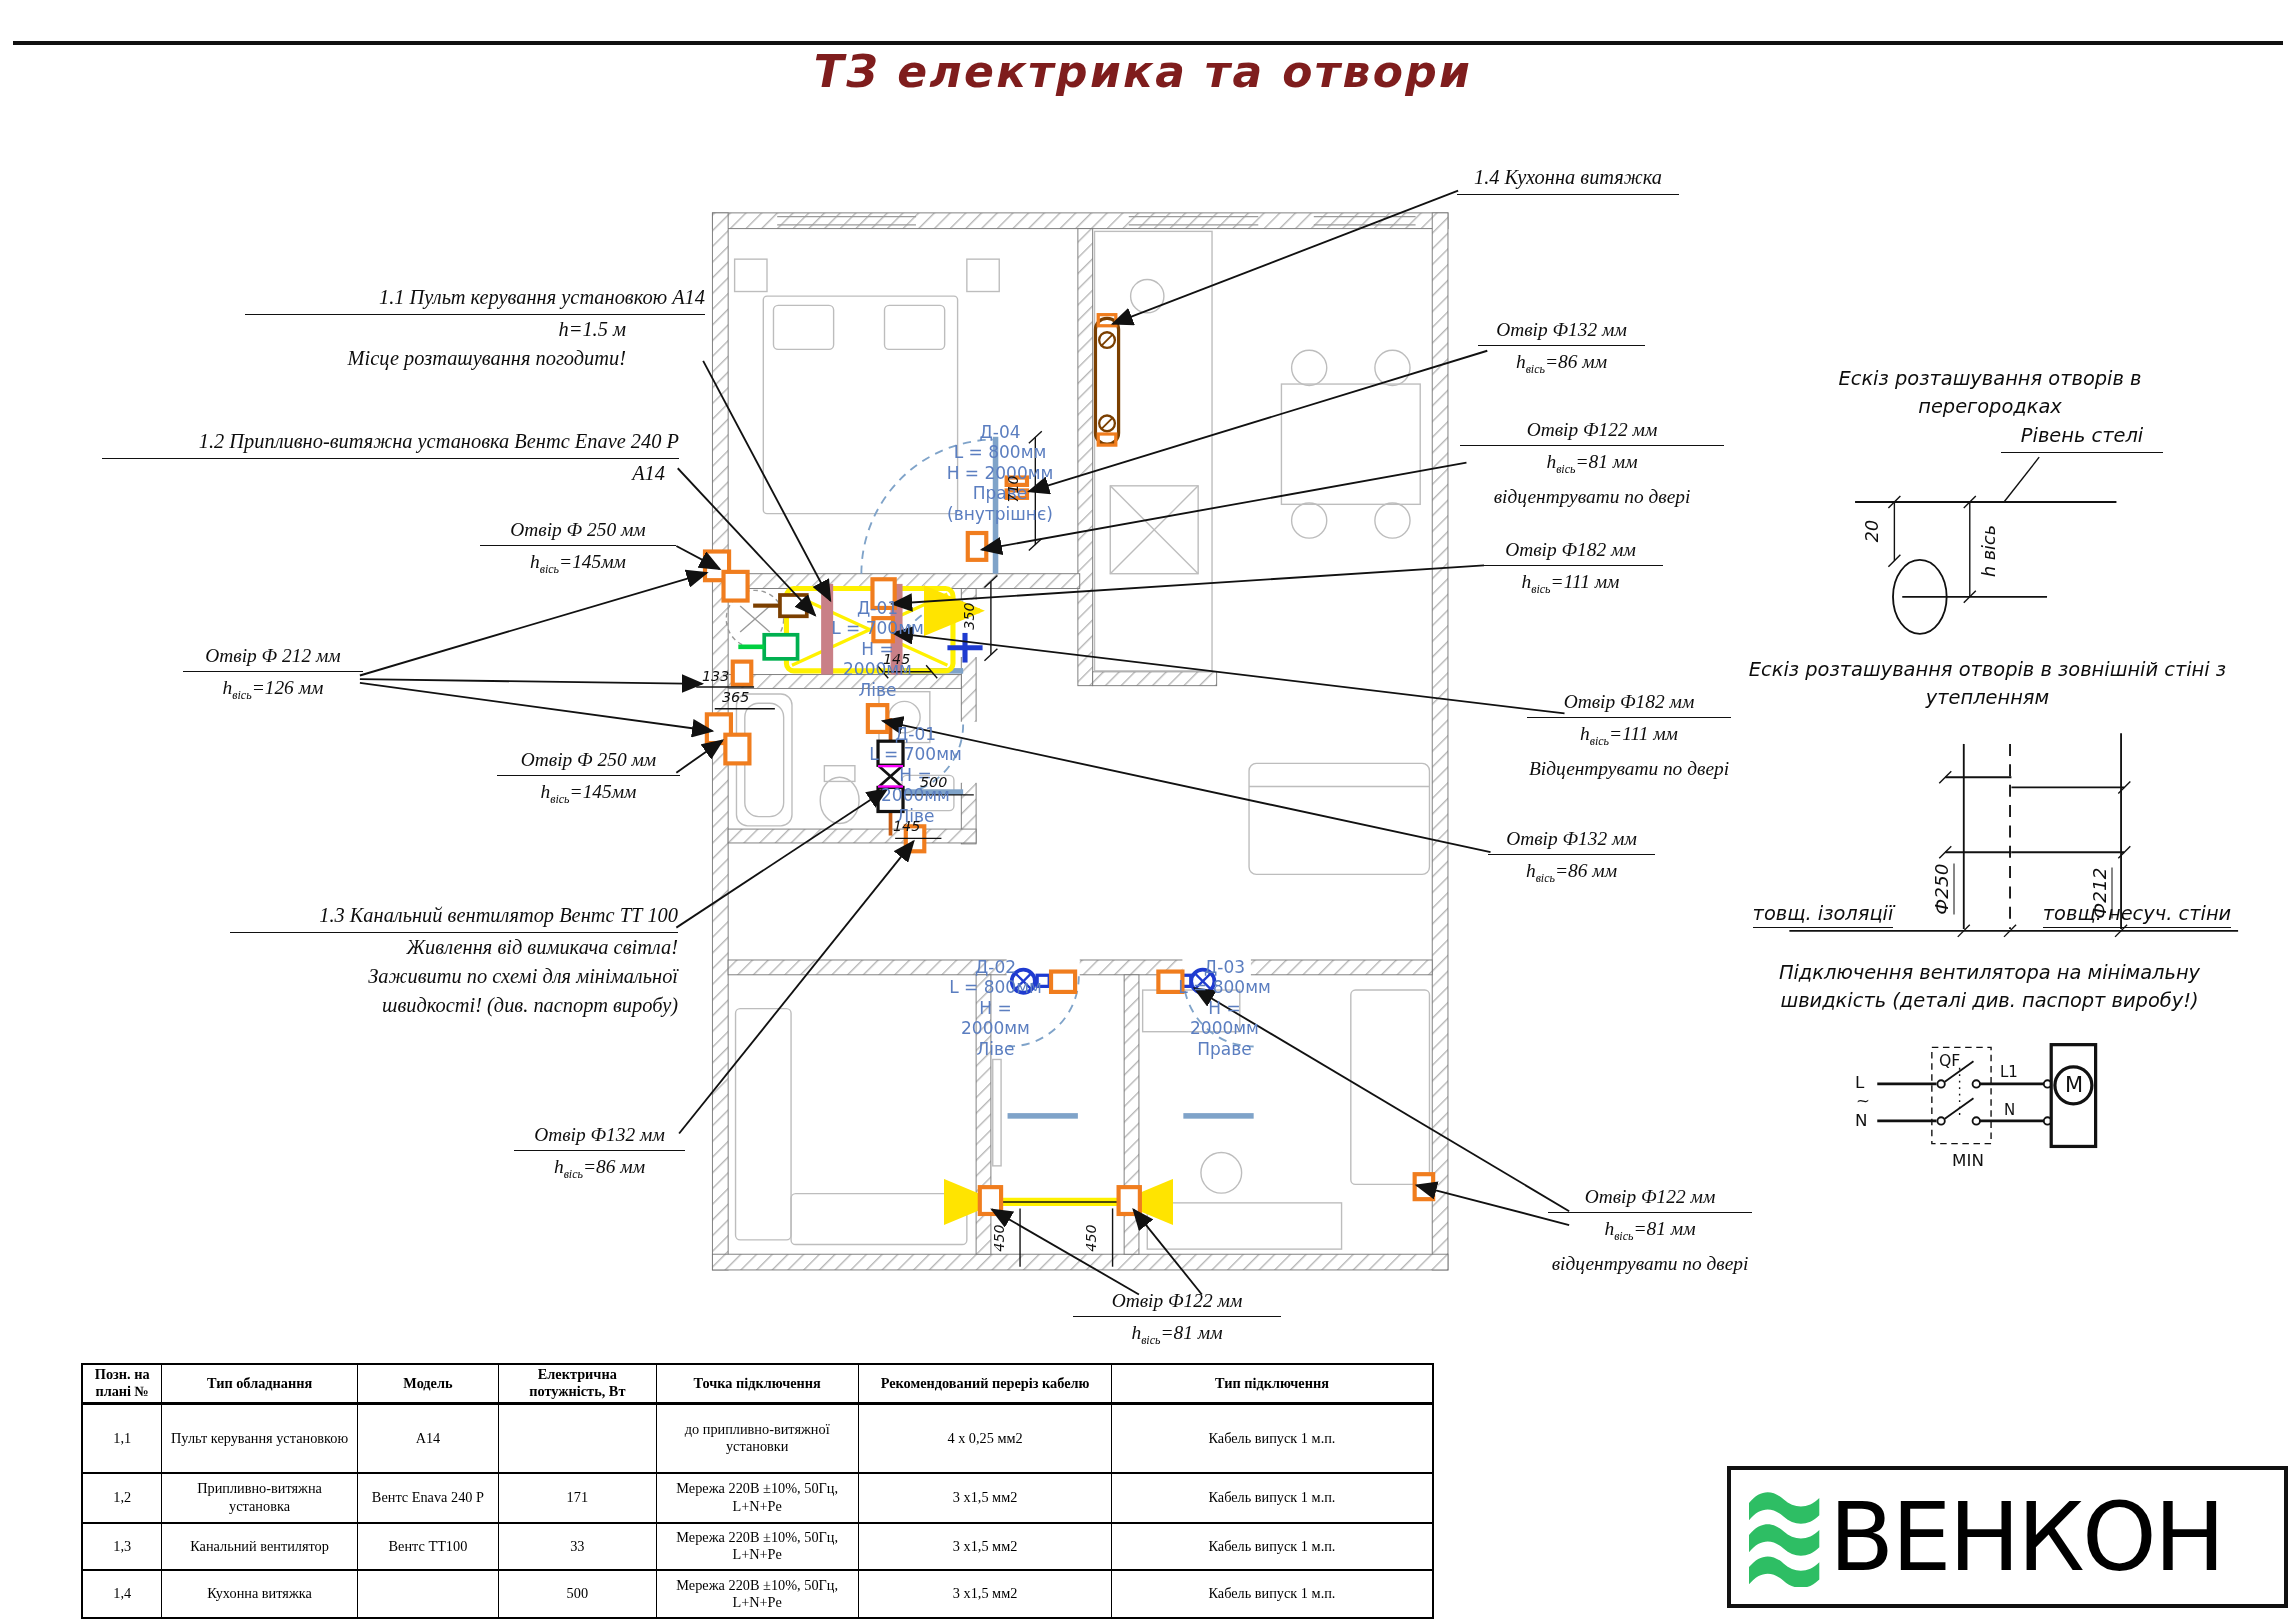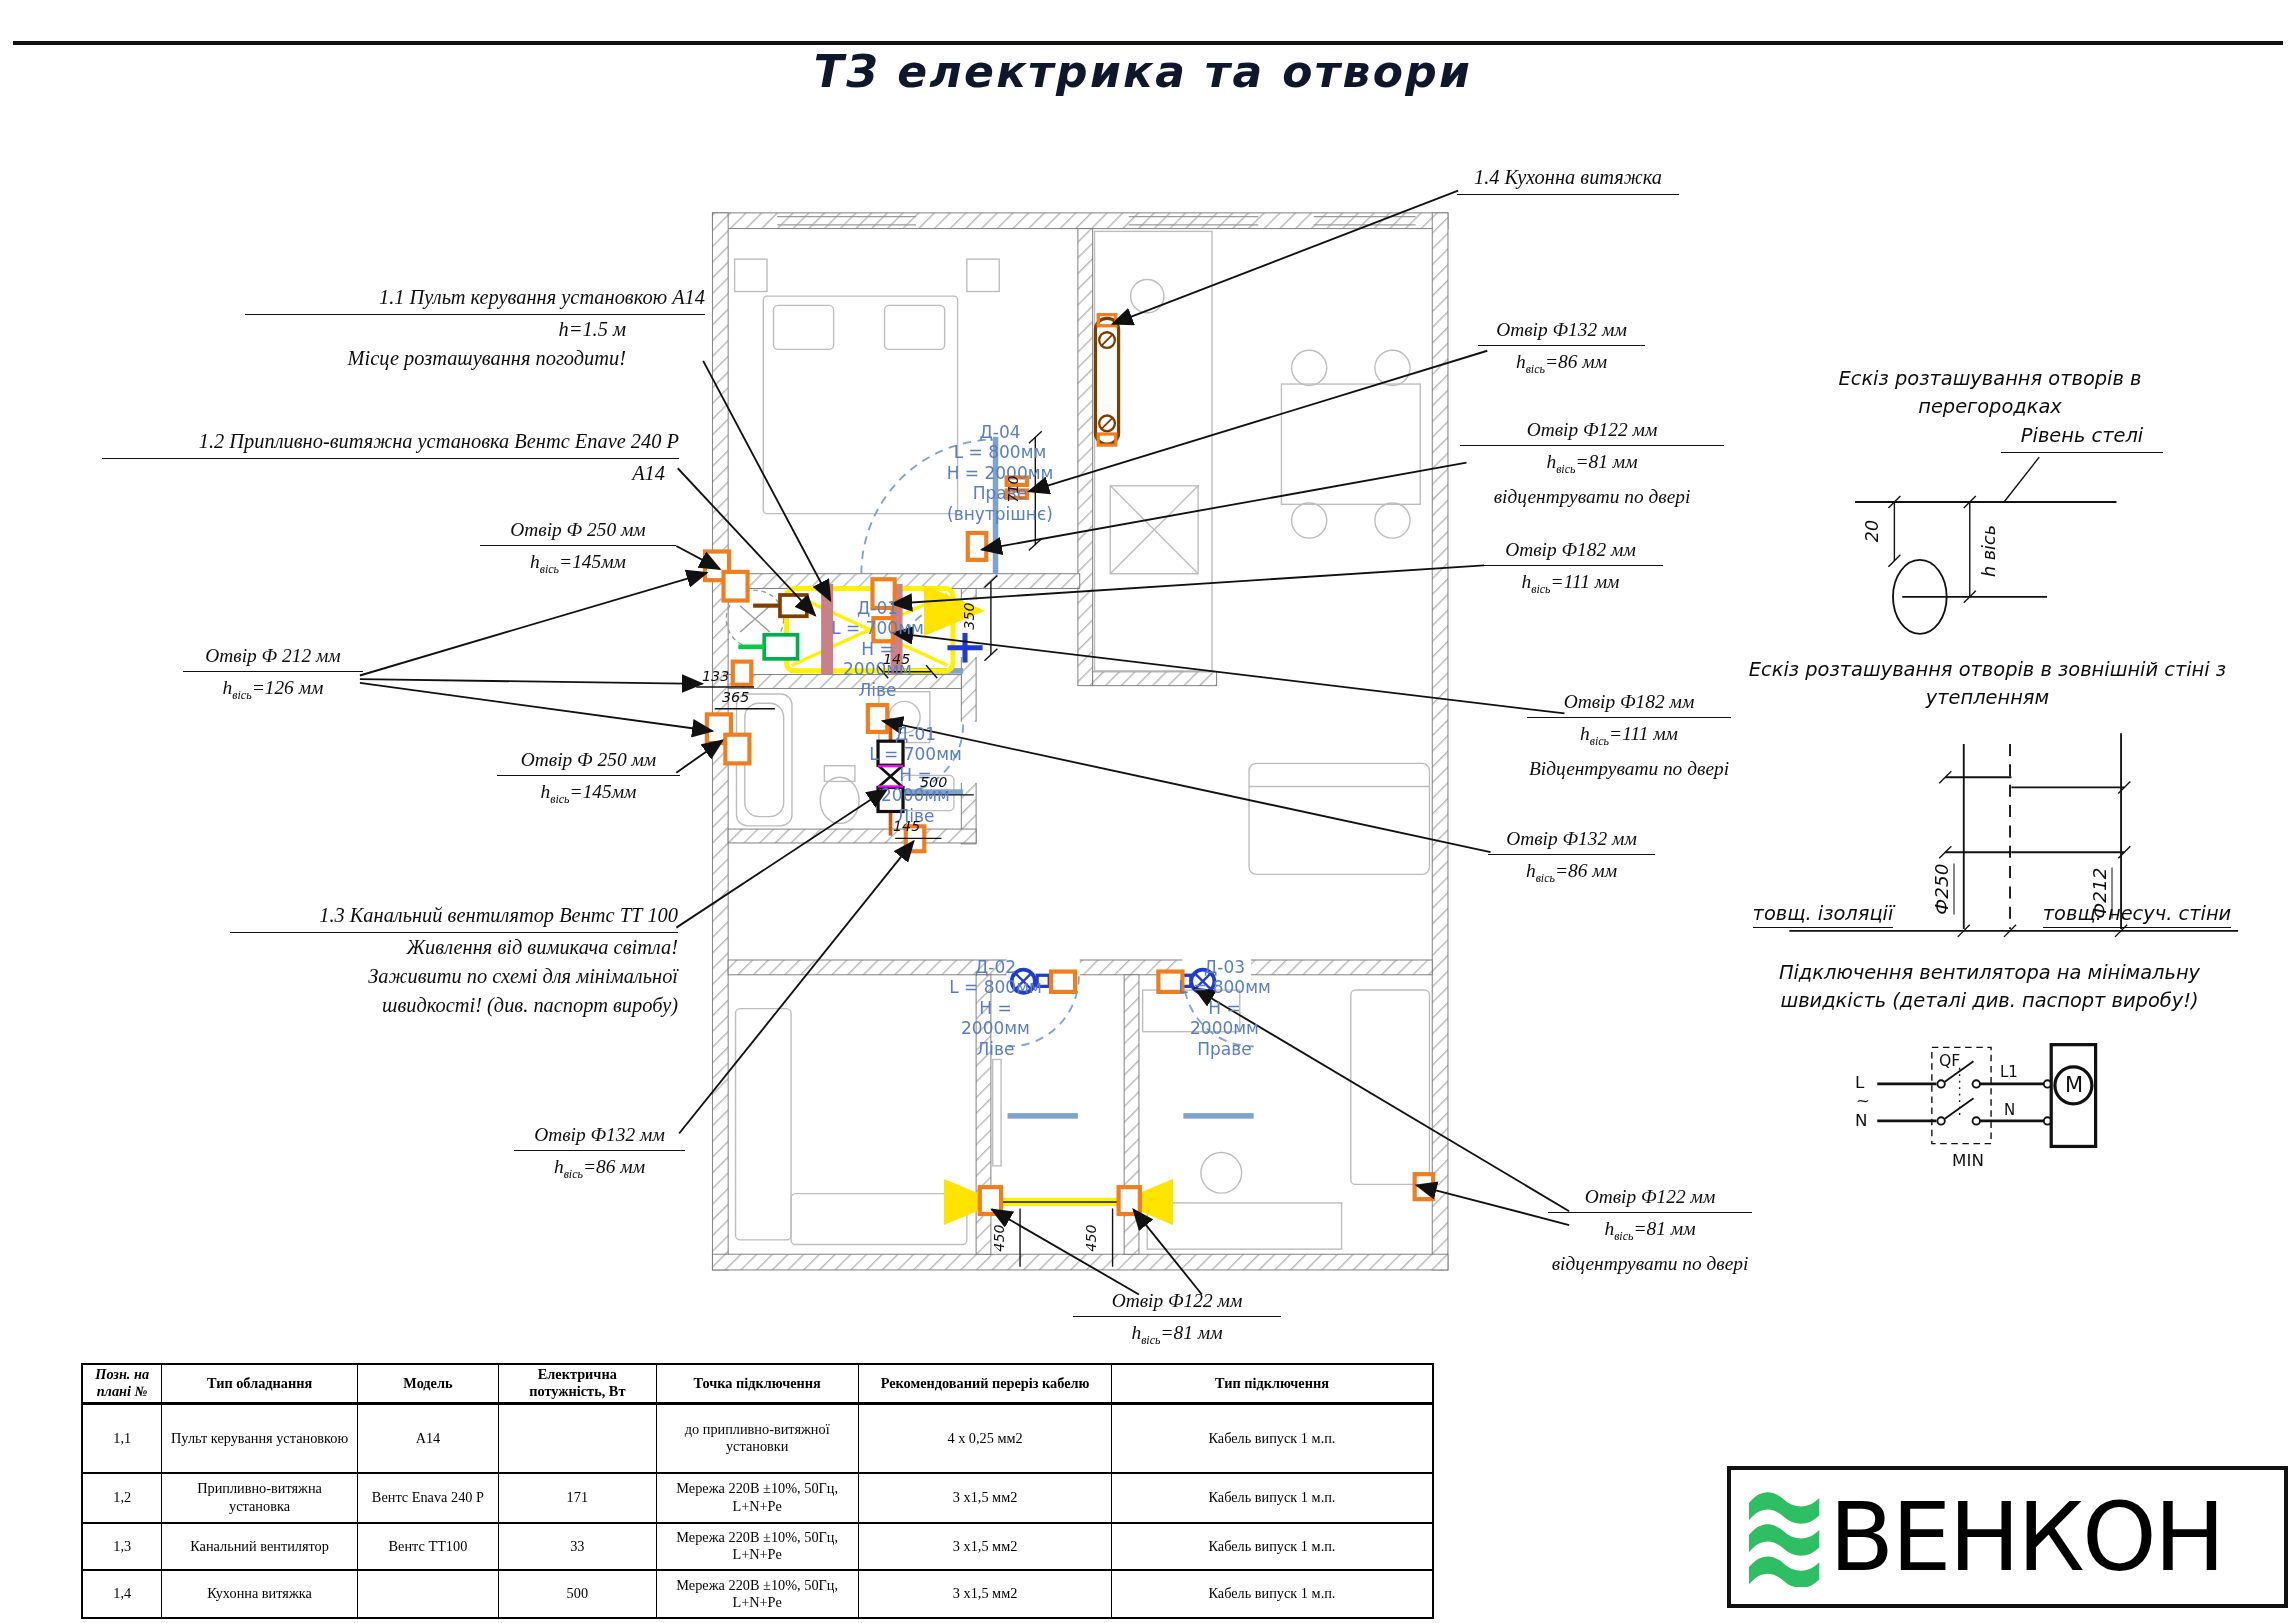--- a/index.html
+++ b/index.html
@@ -1,21 +1,21 @@
 <!DOCTYPE html>
 <html style="font-size:7.4px"><head>
 <meta charset="utf-8">
 <style>
   html,body{margin:0;padding:0;background:#fff;}
   #sheet{position:relative;width:2295px;height:1623px;background:#fff;overflow:hidden;
          font-family:"DejaVu Sans",sans-serif;color:#111;}
   .abs{position:absolute;}
   #topline{position:absolute;left:13px;top:41px;width:2270px;height:4.2px;background:#111;}
   #title{position:absolute;left:685px;top:46px;width:916px;text-align:center;
-         font-size:44px;font-style:italic;font-weight:bold;letter-spacing:2.3px;color:#0f172a;}
+         font-size:44px;font-style:italic;font-weight:bold;letter-spacing:2.3px;color:#7f1d1d;}
   
   .callout,.hole{position:absolute;font-style:italic;color:#0d0d0d;font-family:Liberation Serif, serif;}
   .callout{font-size:20.4px;line-height:29px;text-align:right;}
   .cl1{border-bottom:1.9px solid #111;padding-bottom:1.9px;}
   .hole{font-size:19.4px;line-height:27px;text-align:center;}
   .hl1{border-bottom:1.9px solid #111;padding:0 2.8px 2.3px 2.8px;}
   .hl2{padding-top:1.9px;}
   .hole sub,.hl2 sub{font-size:12px;font-style:italic;}
   .note{font-size:19.4px;}
   
@@ -456,21 +456,21 @@
   <div class="cir" style="left:1855px;top:1110px;">N</div>
   <div class="cir" style="left:1939px;top:1051px;font-size:15.7px;">QF</div>
   <div class="cir" style="left:2000px;top:1063px;font-size:15px;">L1</div>
   <div class="cir" style="left:2004px;top:1101px;font-size:15px;">N</div>
   <div class="cir" style="left:2060px;top:1073px;width:28px;text-align:center;font-size:21px;">M</div>
   <div class="cir" style="left:1938px;top:1150px;width:60px;text-align:center;font-weight:normal;">MIN</div>
 
   <table id="spec">
     <tbody>
         <tr class="hd">
-      <td style="width:71px;height:30.5px;font-style:italic;">Позн. на плані №</td>
+      <td style="width:71px;height:30.5px;">Позн. на плані №</td>
       <td style="width:187px;">Тип обладнання</td>
       <td style="width:133px;">Модель</td>
       <td style="width:149px;">Електрична потужність, Вт</td>
       <td style="width:194px;">Точка підключення</td>
       <td style="width:245px;">Рекомендований переріз кабелю</td>
       <td style="width:312px;">Тип підключення</td>
     </tr>
     <tr>
       <td style="height:65px;">1,1</td>
       <td>Пульт керування установкою</td>

